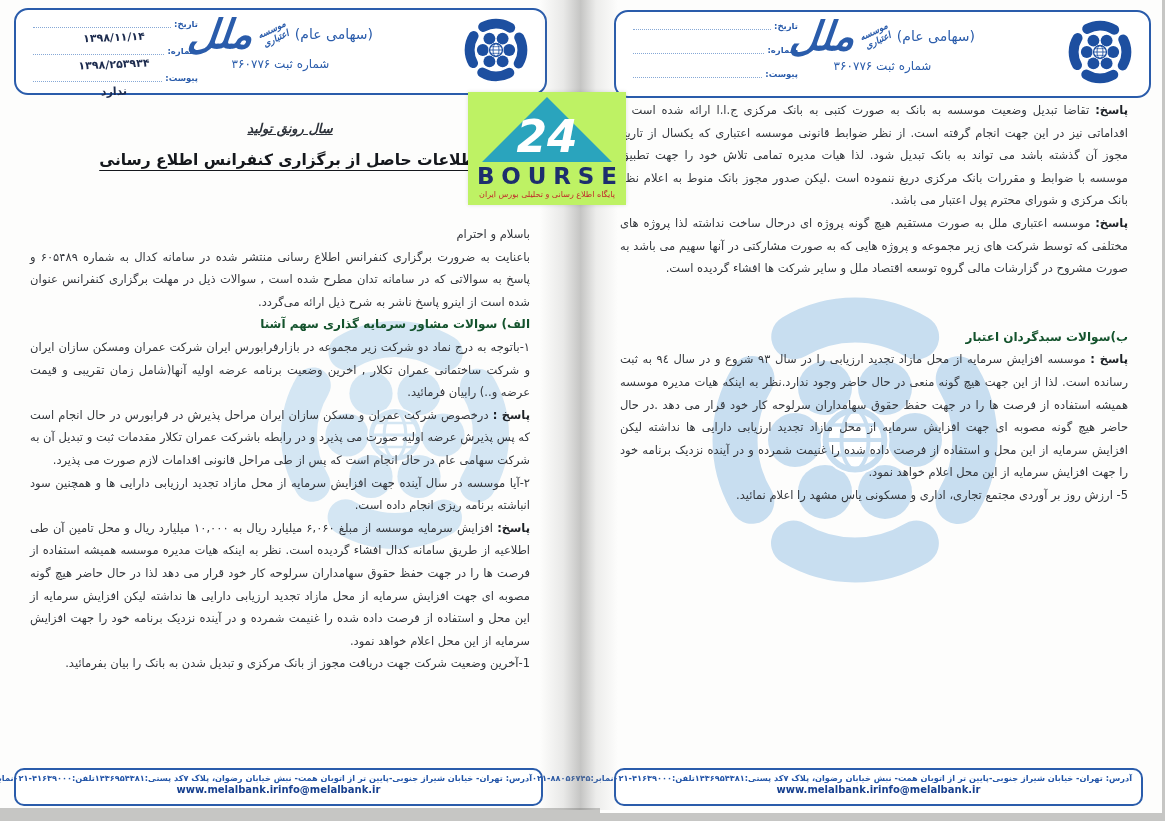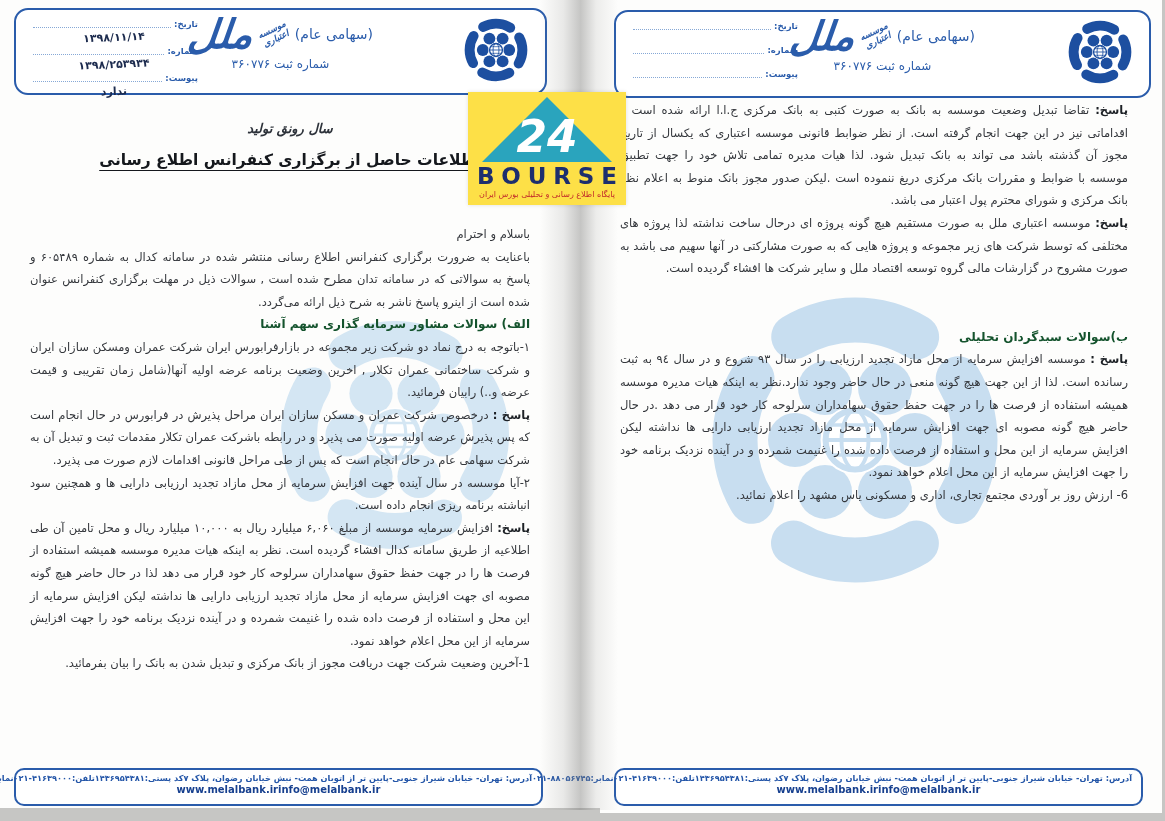--- a/index.html
+++ b/index.html
@@ -27,21 +27,21 @@
   .hlabel-row{display:flex;}
   .hlabel{font-size:8.5px;font-weight:bold;color:#2a5cab;white-space:nowrap;}
   .hdots{flex:1;border-bottom:1.5px dotted #86a8d6;margin:0 3px 3px 3px;height:8px;}
   .hvalue{font-size:11px;font-weight:bold;color:#1c2b4e;text-align:center;
           transform:rotate(-2.5deg);letter-spacing:.5px;height:14px;line-height:13px;}
   .hvalue.empty{height:11px;}
   
   .bismillah{position:absolute;left:40px;width:500px;top:103px;text-align:right;
              font-size:10px;font-style:italic;color:#3a4049;z-index:2;}
   .slogan{position:absolute;left:40px;width:500px;top:121px;text-align:center;
-          font-size:13px;font-weight:bold;font-style:italic;color:#2d323a;z-index:2;}
+          font-size:13px;font-weight:bold;font-style:italic;color:#2d323a;z-index:2;text-decoration:underline;}
   .doc-title{position:absolute;left:40px;width:500px;top:151px;text-align:center;
              font-size:15.5px;font-weight:bold;color:#15181d;z-index:2;
              text-decoration:underline;text-underline-offset:5px;}
   
   .body-text{position:absolute;z-index:2;font-size:11.5px;line-height:22.6px;
              text-align:justify;color:#34373c;}
   #lbody{left:30px;width:500px;top:223px;}
   #rbody{left:20px;width:508px;top:99px;}
   .body-text p{margin:0;}
   .sec-title{font-weight:bold;color:#14532d;font-size:12px;}
@@ -51,21 +51,21 @@
   .fbox{position:absolute;top:768px;left:14px;width:529px;height:38px;border:2px solid #2a5cab;
         border-radius:10px;background:#fff;z-index:2;box-sizing:border-box;padding:3px 9px 2px 9px;}
   .fline1{display:flex;justify-content:space-between;align-items:center;
           font-size:8.2px;font-weight:bold;color:#2456a8;white-space:nowrap;}
   .fline2{direction:ltr;display:flex;justify-content:center;
           font-size:10px;font-weight:bold;color:#17408f;margin-top:1px;}
   
   .wm{position:absolute;z-index:1;pointer-events:none;}
   
   #b24{position:absolute;left:468px;top:92px;width:158px;height:113px;z-index:6;
-       background:#fde047;box-shadow:0 0 4px rgba(0,0,0,.12);}
+       background:#bef264;box-shadow:0 0 4px rgba(0,0,0,.12);}
 </style>
 </head>
 <body>
 
 <svg width="0" height="0" style="position:absolute">
   <defs>
     <g id="melal-shape">
       <circle cx="50" cy="50" r="40" fill="none" stroke="currentColor" stroke-width="15" stroke-dasharray="43 19.83" stroke-dashoffset="21.5" stroke-linecap="round"></circle>
       <g fill="currentColor">
         <circle cx="70" cy="50" r="9"></circle>
@@ -212,23 +212,23 @@
 
     <span class="wm" style="left:105px;top:290px;color:#c8def0;">
       <svg width="300" height="300" viewBox="0 0 100 100">
           <use href="#melal-shape"></use>
         </svg>
     </span>
 
     <div class="body-text" id="rbody">
       <p><b class="ans">پاسخ:</b> <span>تقاضا تبدیل وضعیت موسسه به بانک به صورت کتبی به بانک مرکزی ج.ا.ا ارائه شده است و اقداماتی نیز در این جهت انجام گرفته است. از نظر ضوابط قانونی موسسه اعتباری که یکسال از تاریخ مجوز آن گذشته باشد می تواند به بانک تبدیل شود. لذا هیات مدیره تمامی تلاش خود را جهت تطبیق موسسه با ضوابط و مقررات بانک مرکزی دریغ ننموده است .لیکن صدور مجوز بانک منوط به اعلام نظر بانک مرکزی و شورای محترم پول اعتبار می باشد.</span></p>
       <p><b class="ans">پاسخ:</b> <span>موسسه اعتباری ملل به صورت مستقیم هیچ گونه پروژه ای درحال ساخت نداشته لذا پروژه های مختلفی که توسط شرکت های زیر مجموعه و پروژه هایی که به صورت مشارکتی در آنها سهیم می باشد به صورت مشروح در گزارشات مالی گروه توسعه اقتصاد ملل و سایر شرکت ها افشاء گردیده است.</span></p>
-      <p class="sec-title gap-top">ب)سوالات سبدگردان تحلیلی</p>
+      <p class="sec-title gap-top">ب)سوالات سبدگردان اعتبار</p>
       <p><b class="ans">پاسخ :</b> <span>موسسه افزایش سرمایه از محل مازاد تجدید ارزیابی را در سال ۹۳ شروع و در سال ۹٤ به ثبت رسانده است. لذا از این جهت هیچ گونه منعی در حال حاضر وجود ندارد.نظر به اینکه هیات مدیره موسسه همیشه استفاده از فرصت ها را در جهت حفظ حقوق سهامداران سرلوحه کار خود قرار می دهد .در حال حاضر هیچ گونه مصوبه ای جهت افزایش سرمایه از محل مازاد تجدید ارزیابی دارایی ها نداشته لیکن افزایش سرمایه از این محل و استفاده از فرصت داده شده را غنیمت شمرده و در آینده نزدیک برنامه خود را جهت افزایش سرمایه از این محل اعلام خواهد نمود.</span></p>
-      <p>6- ارزش روز بر آوردی مجتمع تجاری، اداری و مسکونی یاس مشهد را اعلام نمائید.</p>
+      <p>5- ارزش روز بر آوردی مجتمع تجاری، اداری و مسکونی یاس مشهد را اعلام نمائید.</p>
     </div>
 
     <div class="fbox">
       <div class="fline1">
         <span>آدرس: تهران- خیابان شیراز جنوبی-پایین تر از اتوبان همت- نبش خیابان رضوان، پلاک ۷</span>
         <span>کد پستی:۱۴۳۶۹۵۴۳۸۱</span>
         <span>تلفن:۴۱۶۳۹۰۰۰-۰۲۱</span>
         <span>نمابر:۸۸۰۵۶۷۴۵-۰۲۱</span>
       </div>
       <div class="fline2">

